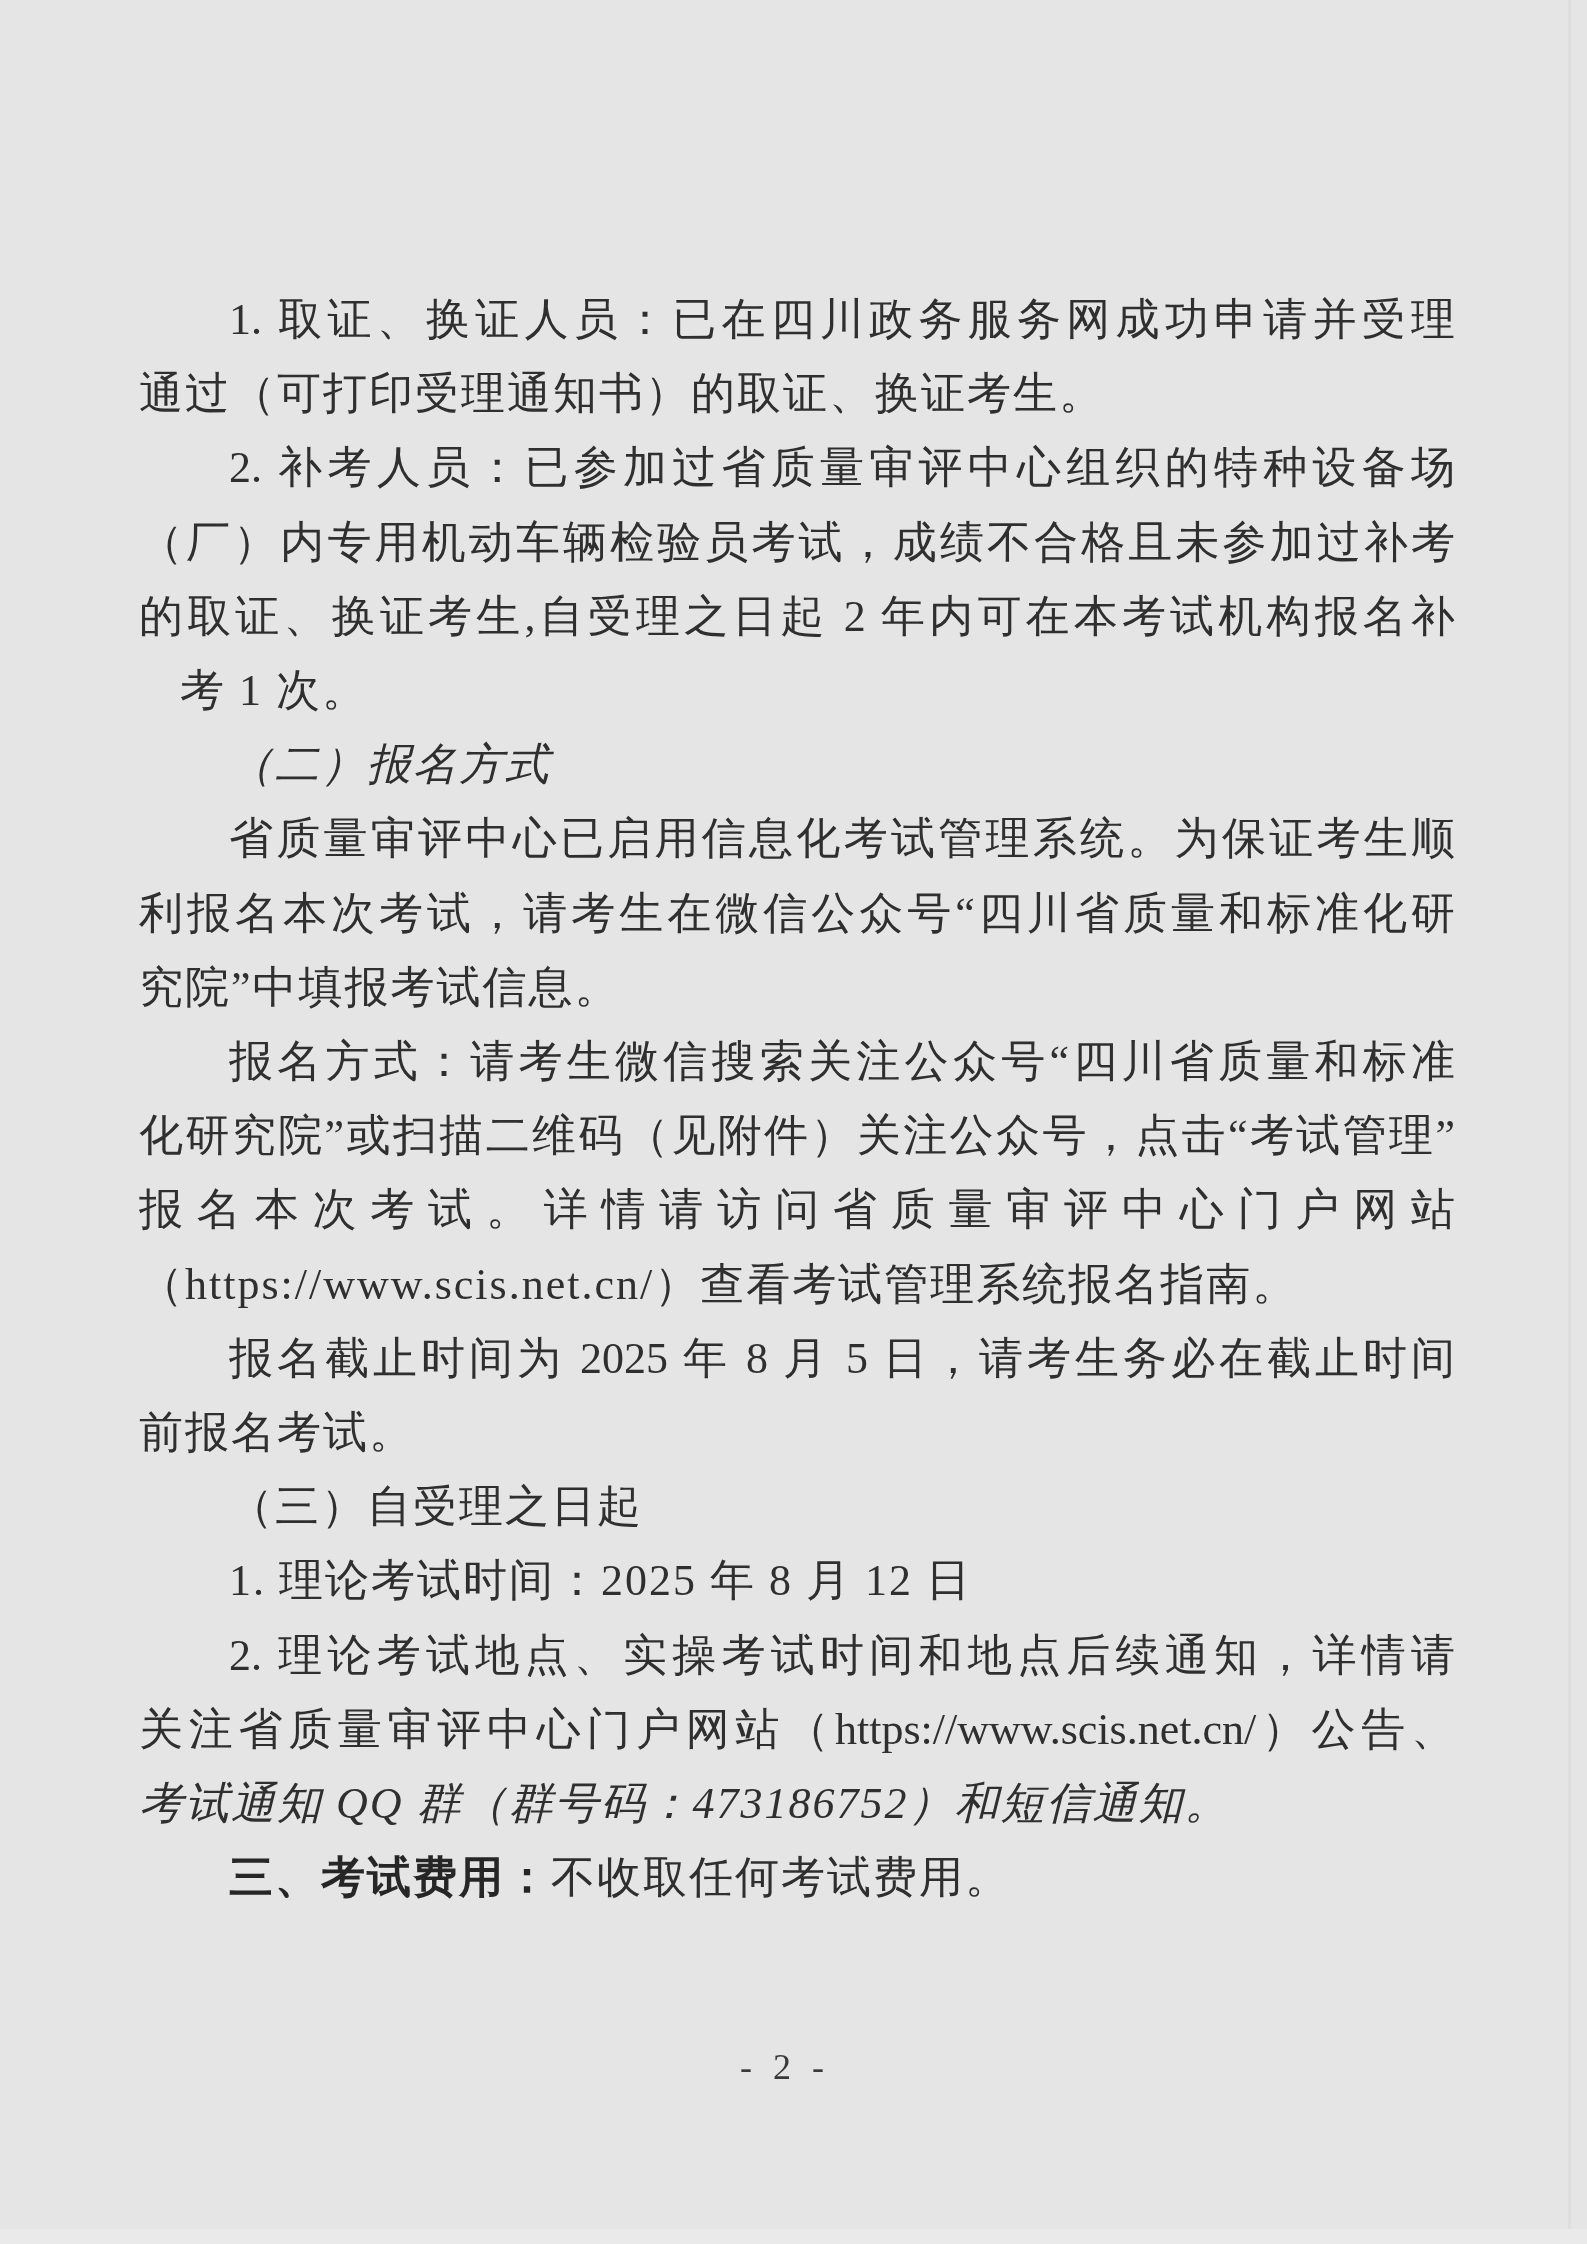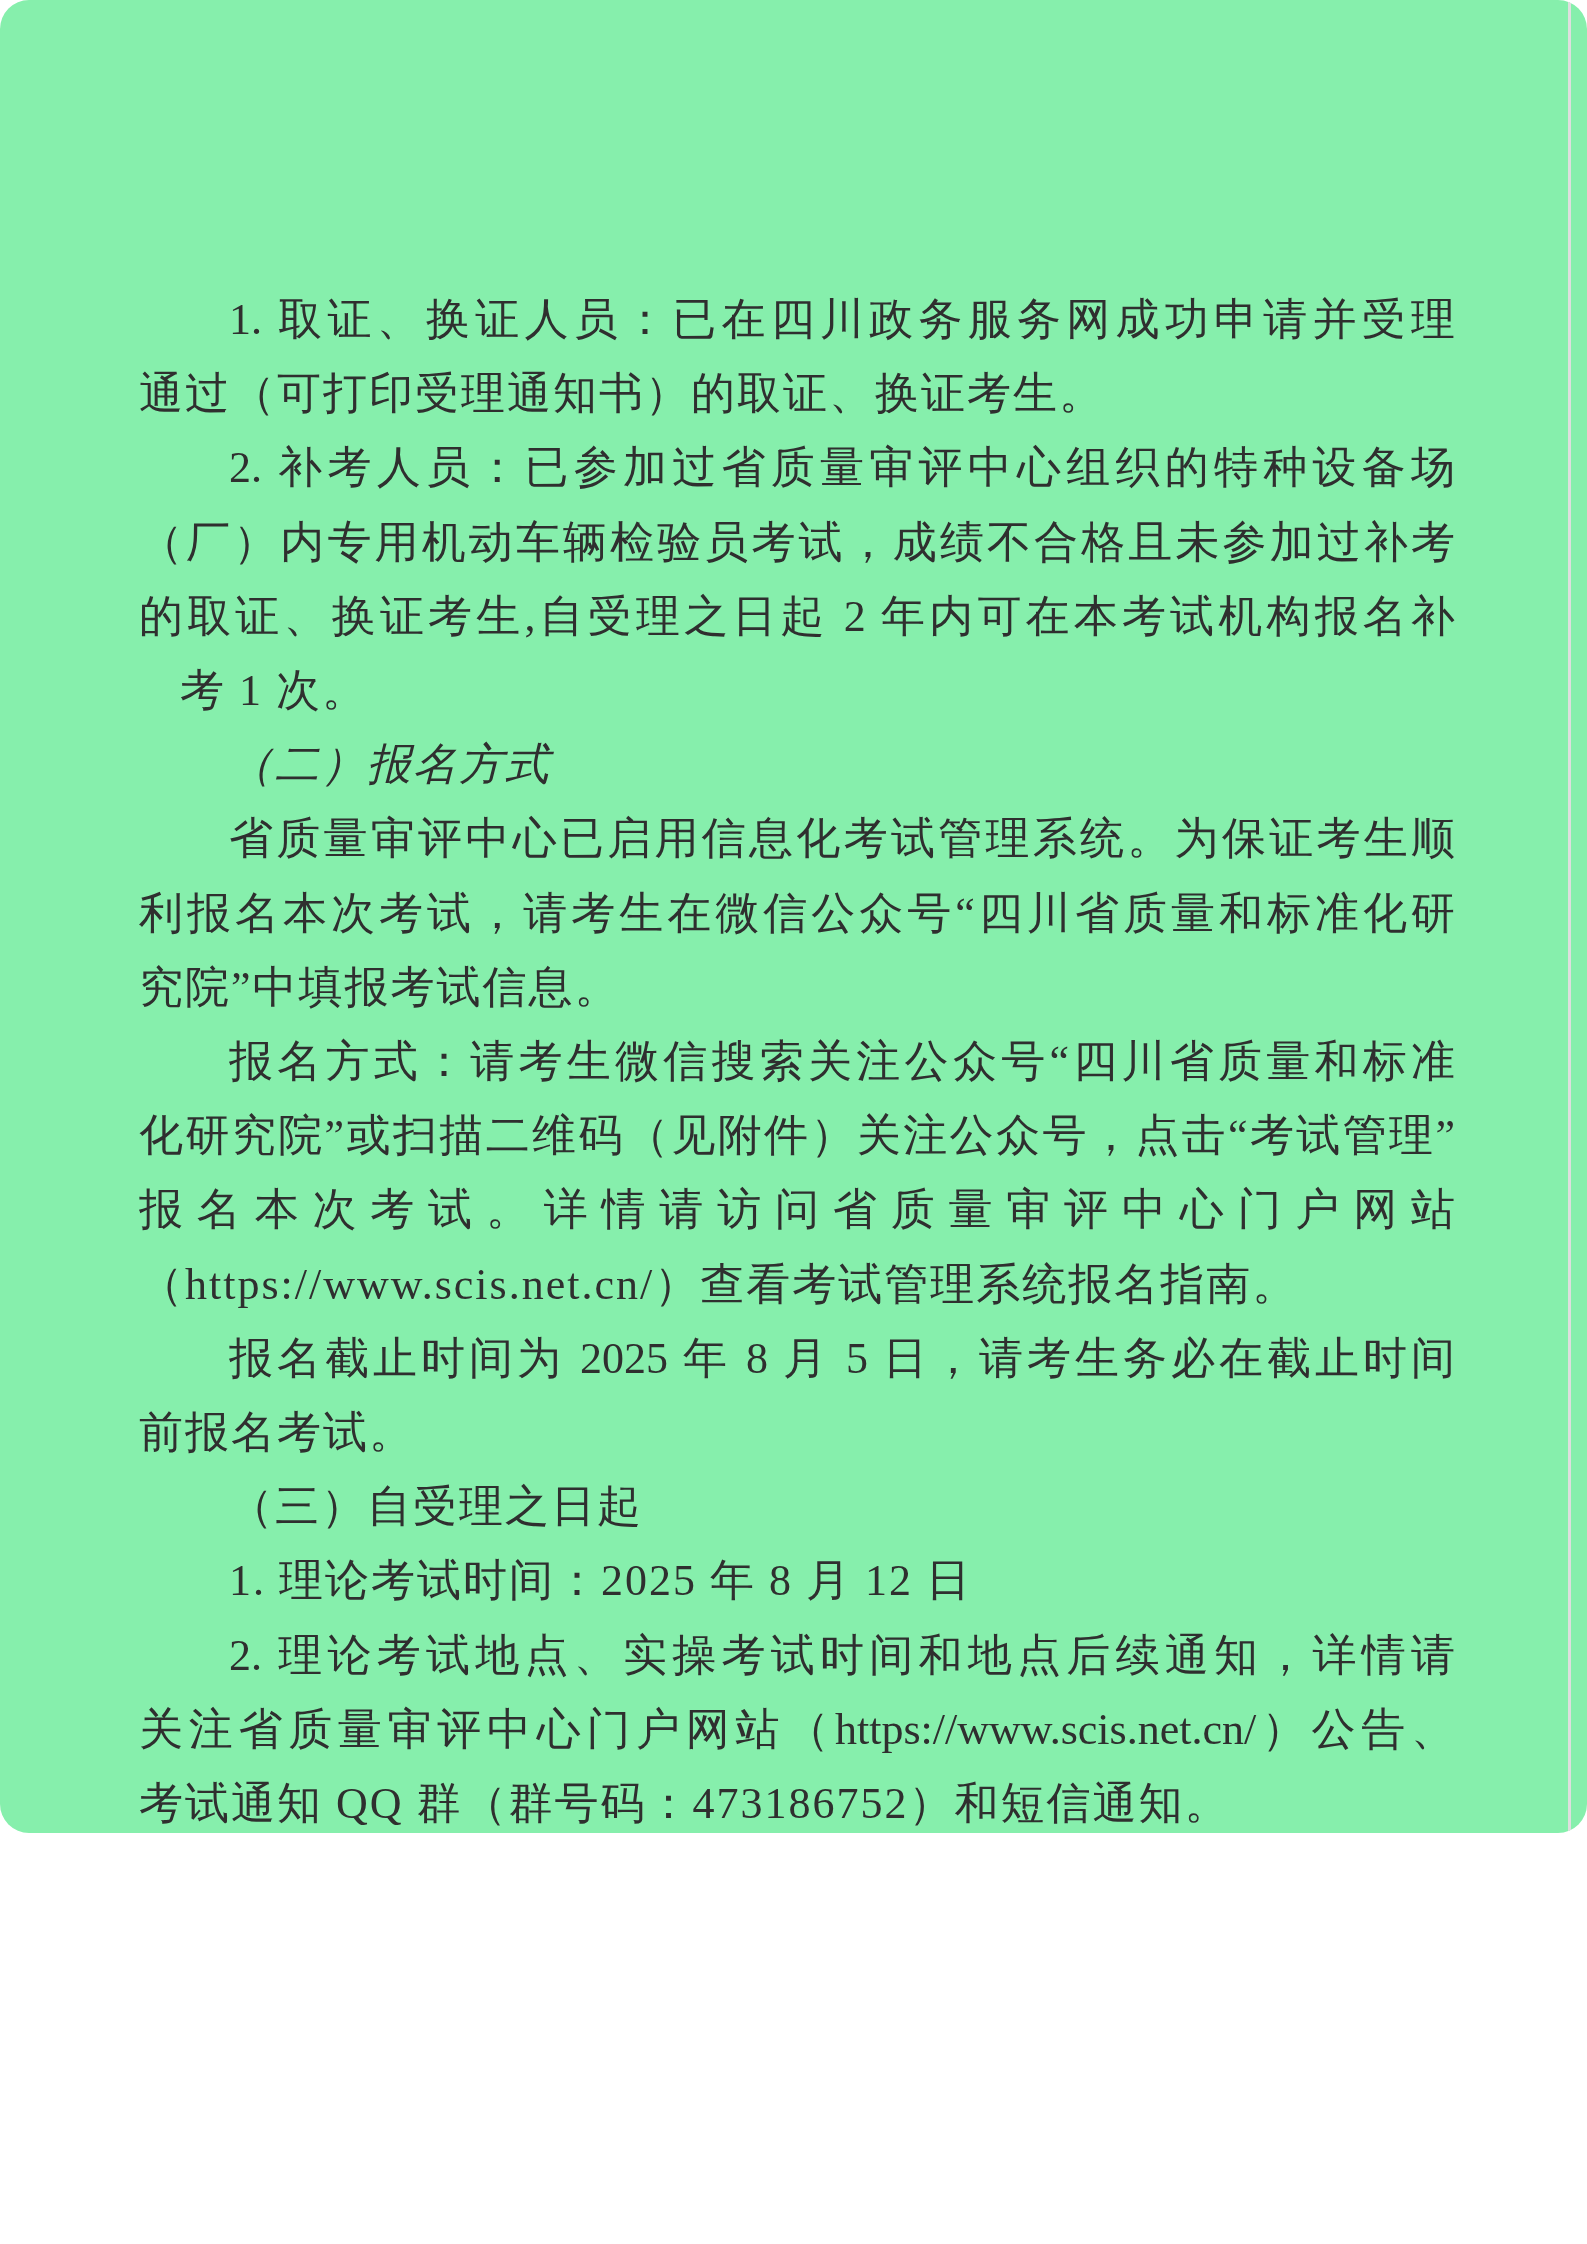--- a/index.html
+++ b/index.html
@@ -1,23 +1,22 @@
 <!DOCTYPE html>
 <html><head>
 <meta charset="utf-8">
 <style>
   html, body { margin: 0; padding: 0; background: #ffffff; }
   .page {
     position: relative;
     width: 1587px;
-    height: 1833px;
-    background: #86efac;
+    height: 2244px;
+    background: #e5e5e5;
     overflow: hidden;
     font-family: "Liberation Serif", "DejaVu Serif", serif;
-    border-radius: 29px;
   }
   .doc-body { position: absolute; left: 0; top: 0; width: 100%; height: 100%; }
   .doc-line {
     position: absolute;
     left: 139px;
     width: 1316px;
     font-size: 44px;
     line-height: 58px;
     color: #2f2f2f;
     letter-spacing: 2px;
@@ -79,19 +78,19 @@
       <div class="doc-line just ind" style="top: 1033px;">报名方式：请考生微信搜索关注公众号“四川省质量和标准</div>
       <div class="doc-line just" style="top: 1107px;">化研究院”或扫描二维码（见附件）关注公众号，点击“考试管理”</div>
       <div class="doc-line just" style="top: 1181px;">报名本次考试。详情请访问省质量审评中心门户网站</div>
       <div class="doc-line" style="top: 1256px;">（https://www.scis.net.cn/）查看考试管理系统报名指南。</div>
       <div class="doc-line just ind" style="top: 1330px;">报名截止时间为 2025 年 8 月 5 日，请考生务必在截止时间</div>
       <div class="doc-line" style="top: 1404px;">前报名考试。</div>
       <div class="doc-line ind" style="top: 1478px;">（三）自受理之日起</div>
       <div class="doc-line ind" style="top: 1552px;">1. 理论考试时间：2025 年 8 月 12 日</div>
       <div class="doc-line just ind" style="top: 1627px;">2. 理论考试地点、实操考试时间和地点后续通知，详情请</div>
       <div class="doc-line just" style="top: 1701px;">关注省质量审评中心门户网站（https://www.scis.net.cn/）公告、</div>
-      <div class="doc-line" style="top: 1775px;">考试通知 QQ 群（群号码：473186752）和短信通知。</div>
+      <div class="doc-line" style="top: 1775px; font-style: italic;">考试通知 QQ 群（群号码：473186752）和短信通知。</div>
       <div class="doc-line ind" style="top: 1849px;"><span class="bold-run">三、考试费用：</span><span>不收取任何考试费用。</span></div>
     </div>
   <div class="page-number">- 2 -</div>
   <div class="edge-right"></div>
   <div class="edge-bottom"></div>
 </div>
 
 </body></html>

